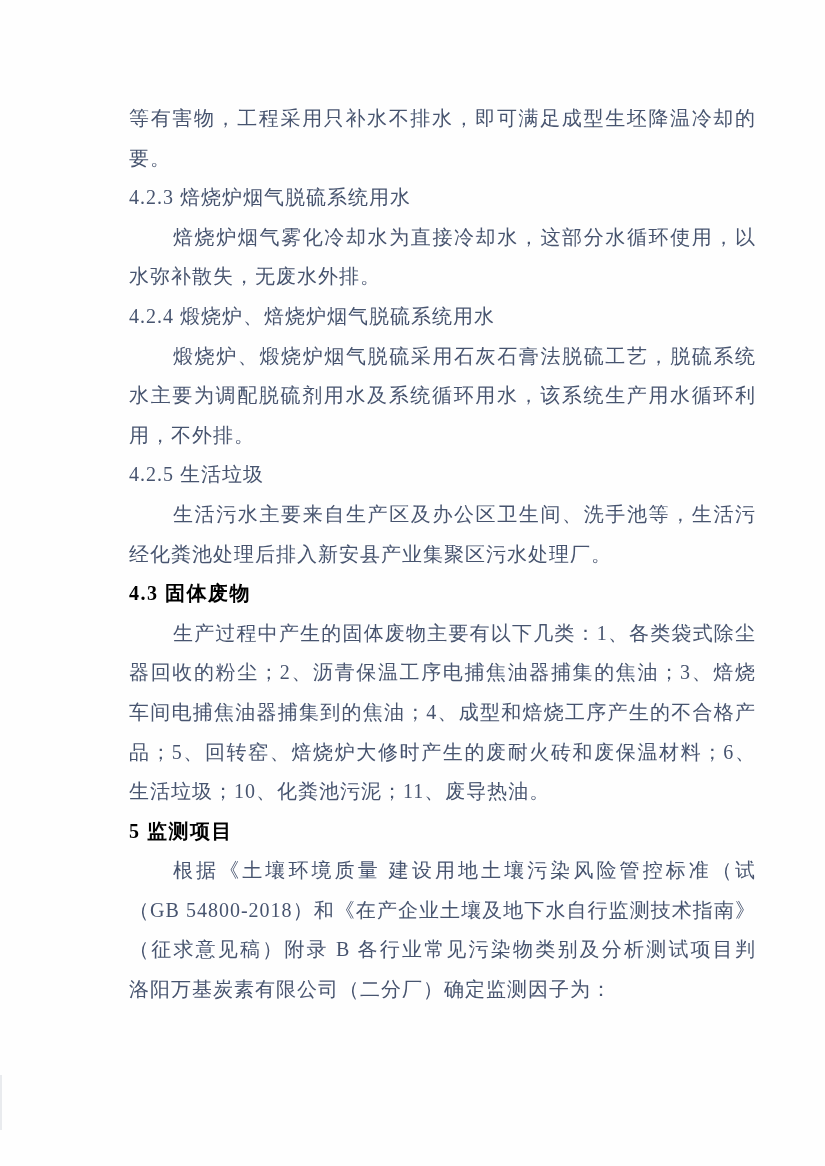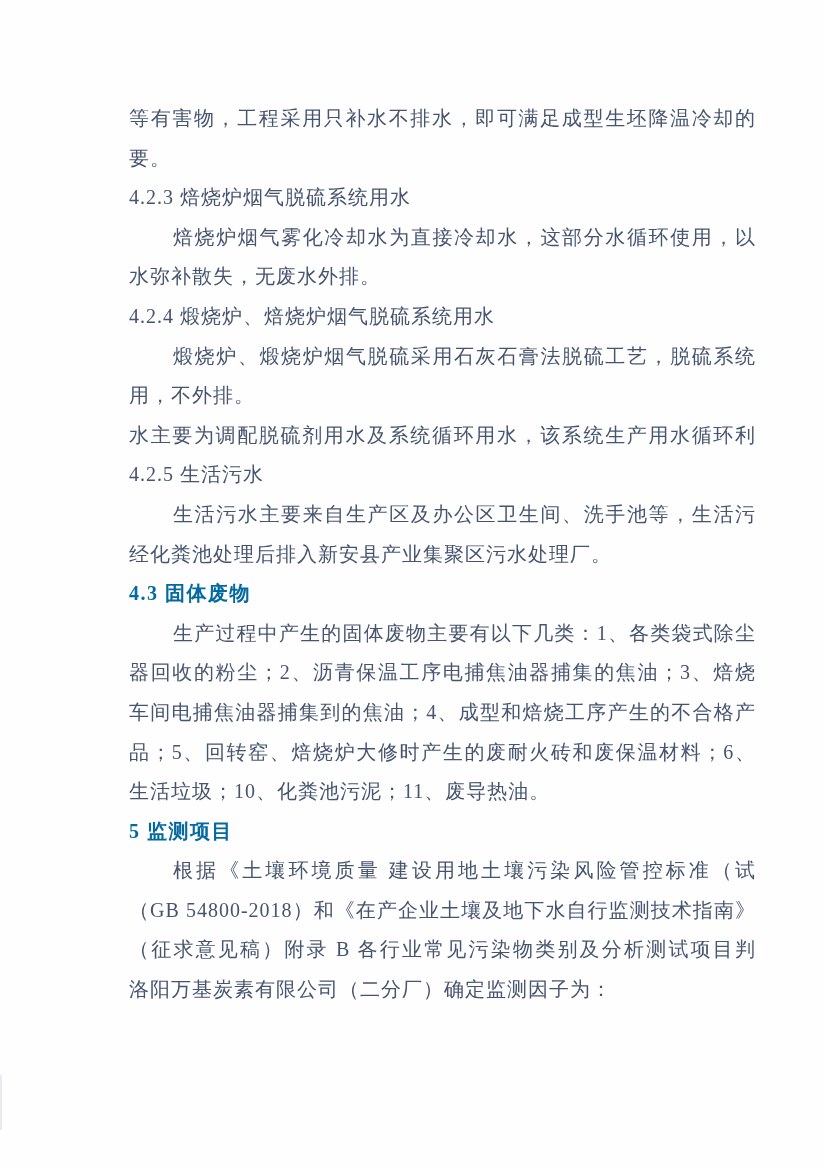--- a/index.html
+++ b/index.html
@@ -38,21 +38,21 @@
     overflow: hidden;
   }
   .line.indent {
     padding-left: 44px;
   }
   .line.indent.full {
     width: 583px;
   }
   .line.bold {
     font-weight: bold;
-    color: #0369a1;
+    color: #000000;
     letter-spacing: 1.5px;
   }
   
   .scan-mark {
     position: absolute;
     left: 0;
     top: 1075px;
     width: 2px;
     height: 55px;
     background: #e9ebee;
@@ -64,23 +64,23 @@
 <div class="page">
   <div class="scan-mark"></div>
   <div class="doc-body">
     <div class="line full">等有害物，工程采用只补水不排水，即可满足成型生坯降温冷却的需</div>
     <div class="line">要。</div>
     <div class="line">4.2.3 焙烧炉烟气脱硫系统用水</div>
     <div class="line indent full">焙烧炉烟气雾化冷却水为直接冷却水，这部分水循环使用，以新</div>
     <div class="line">水弥补散失，无废水外排。</div>
     <div class="line">4.2.4 煅烧炉、焙烧炉烟气脱硫系统用水</div>
     <div class="line indent full">煅烧炉、煅烧炉烟气脱硫采用石灰石膏法脱硫工艺，脱硫系统用</div>
+    <div class="line full">水主要为调配脱硫剂用水及系统循环用水，该系统生产用水循环利</div>
     <div class="line">用，不外排。</div>
-    <div class="line full">水主要为调配脱硫剂用水及系统循环用水，该系统生产用水循环利</div>
-    <div class="line">4.2.5 生活污水</div>
+    <div class="line">4.2.5 生活垃圾</div>
     <div class="line indent full">生活污水主要来自生产区及办公区卫生间、洗手池等，生活污水</div>
     <div class="line">经化粪池处理后排入新安县产业集聚区污水处理厂。</div>
     <div class="line bold">4.3 固体废物</div>
     <div class="line indent full">生产过程中产生的固体废物主要有以下几类：1、各类袋式除尘</div>
     <div class="line full">器回收的粉尘；2、沥青保温工序电捕焦油器捕集的焦油；3、焙烧炉</div>
     <div class="line full">车间电捕焦油器捕集到的焦油；4、成型和焙烧工序产生的不合格产</div>
     <div class="line full">品；5、回转窑、焙烧炉大修时产生的废耐火砖和废保温材料；6、循</div>
     <div class="line">生活垃圾；10、化粪池污泥；11、废导热油。</div>
     <div class="line bold">5 监测项目</div>
     <div class="line indent full">根据《土壤环境质量 建设用地土壤污染风险管控标准（试行）》</div>

